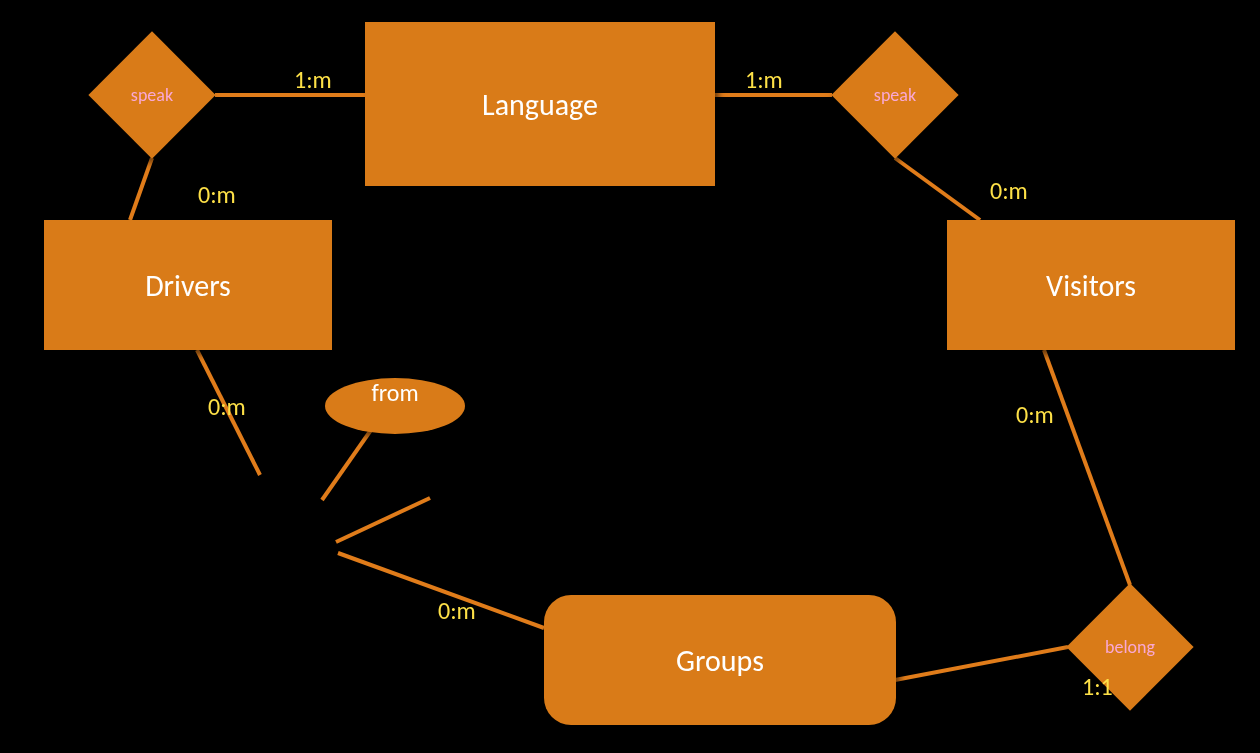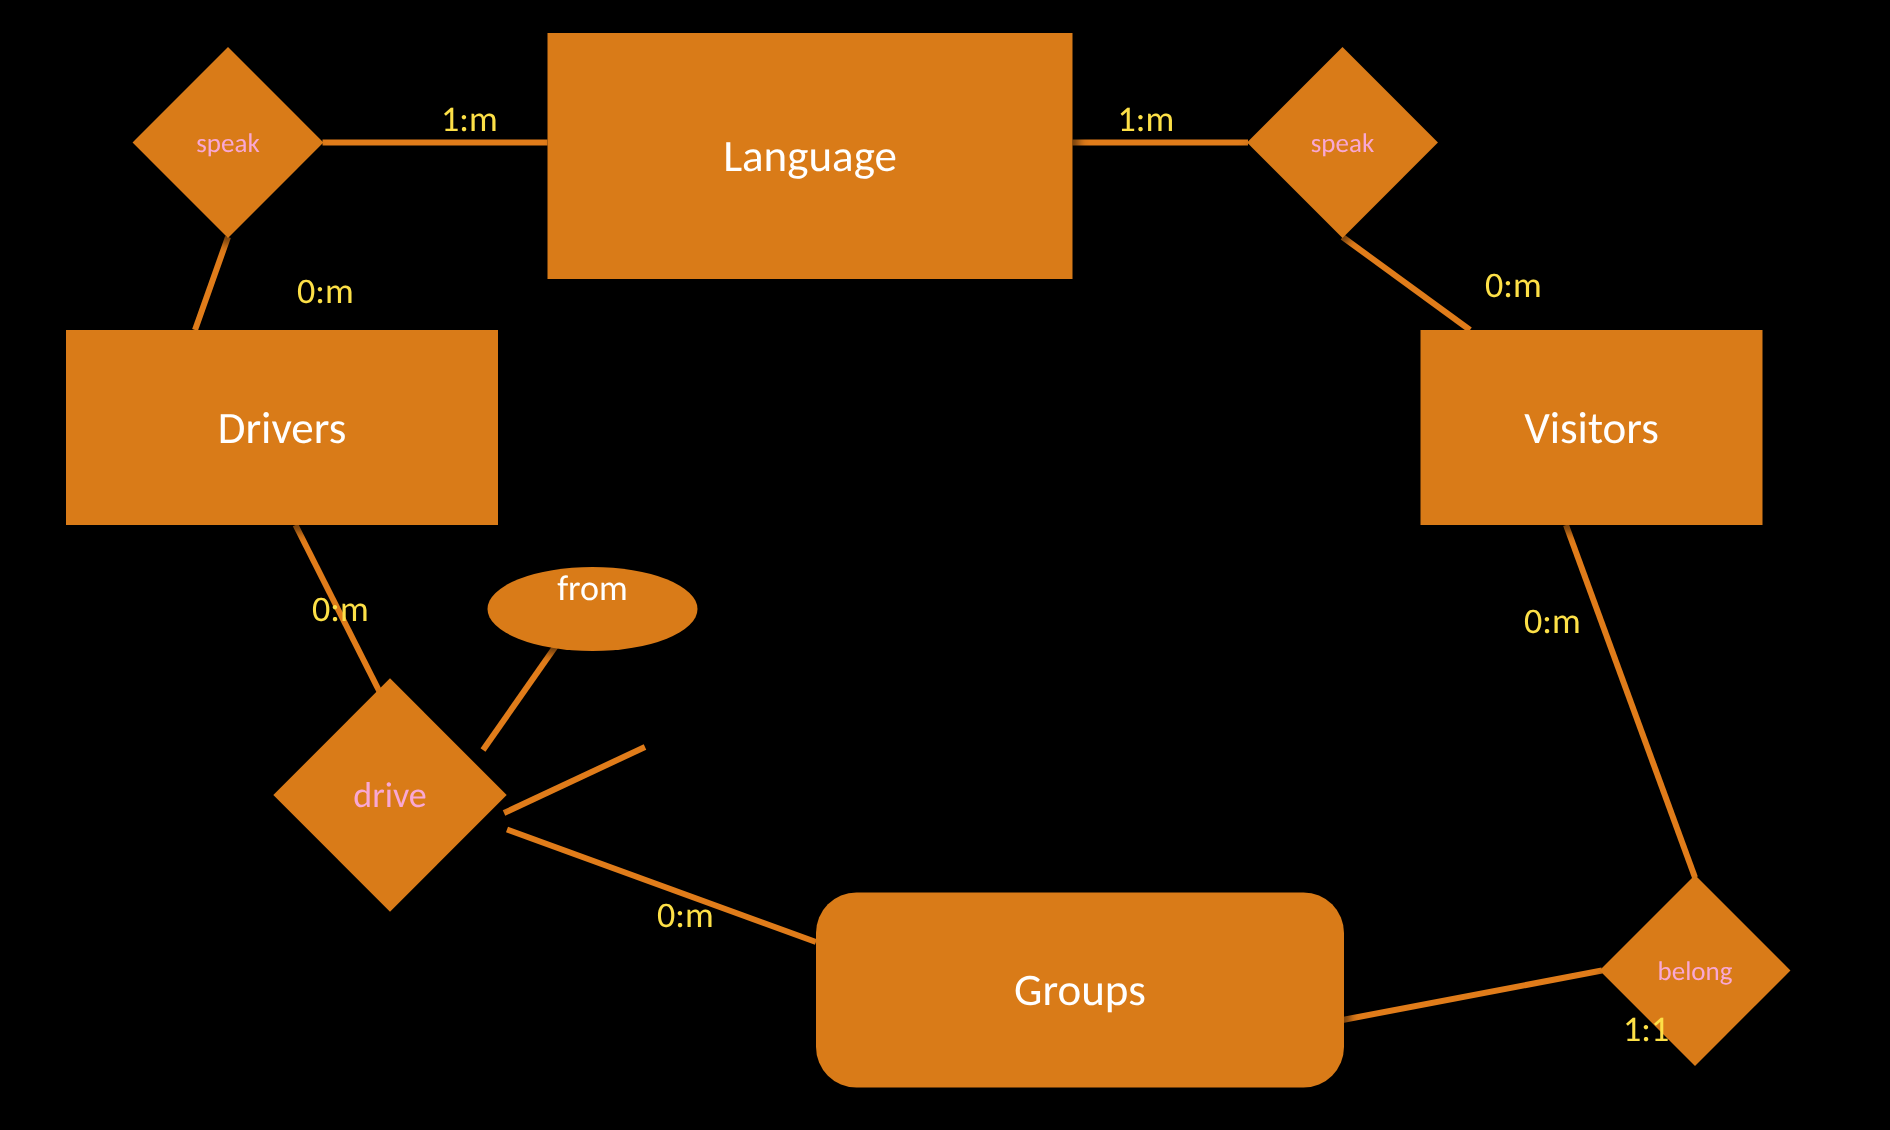--- a/index.html
+++ b/index.html
@@ -110,42 +110,38 @@
   </svg>
 
   <div class="entity" style="left:365px; top:22px; width:350px; height:164px;">
     <span>Language</span>
   </div>
 
   <div class="entity" style="left:8px; top:220px; width:288px; height:130px;margin-left:36px;">
     <span>Drivers</span>
   </div>
 
-  <div class="entity" style="left:947px; top:220px; width:228px; height:130px;">
+  <div class="entity" style="left:947px; top:220px; width:288px; height:130px;">
     <span>Visitors</span>
   </div>
 
   <div class="entity" style="left:544px; top:595px; width:352px; height:130px;border-radius:27px;">
     <span>Groups</span>
   </div>
 
   <div class="relationship small" style="left:107px; top:50px;">
     <div class="diamond-bg"></div>
     <span class="rel-label">speak</span>
   </div>
 
   <div class="relationship small" style="left:850px; top:50px;">
     <div class="diamond-bg"></div>
     <span class="rel-label">speak</span>
   </div>
 
-  <div class="relationship" style="left:205px; top:475px;">
-    <div class="diamond-bg"></div>
-    <span class="rel-label" style="font-size:24px;">drive</span>
-  </div>
 
   <div class="relationship small" style="left:1085px; top:602px;">
     <div class="diamond-bg"></div>
     <span class="rel-label">belong</span>
   </div>
 
   <div class="attribute" style="left:325px; top:378px;">
     <span>from</span>
   </div>
 

